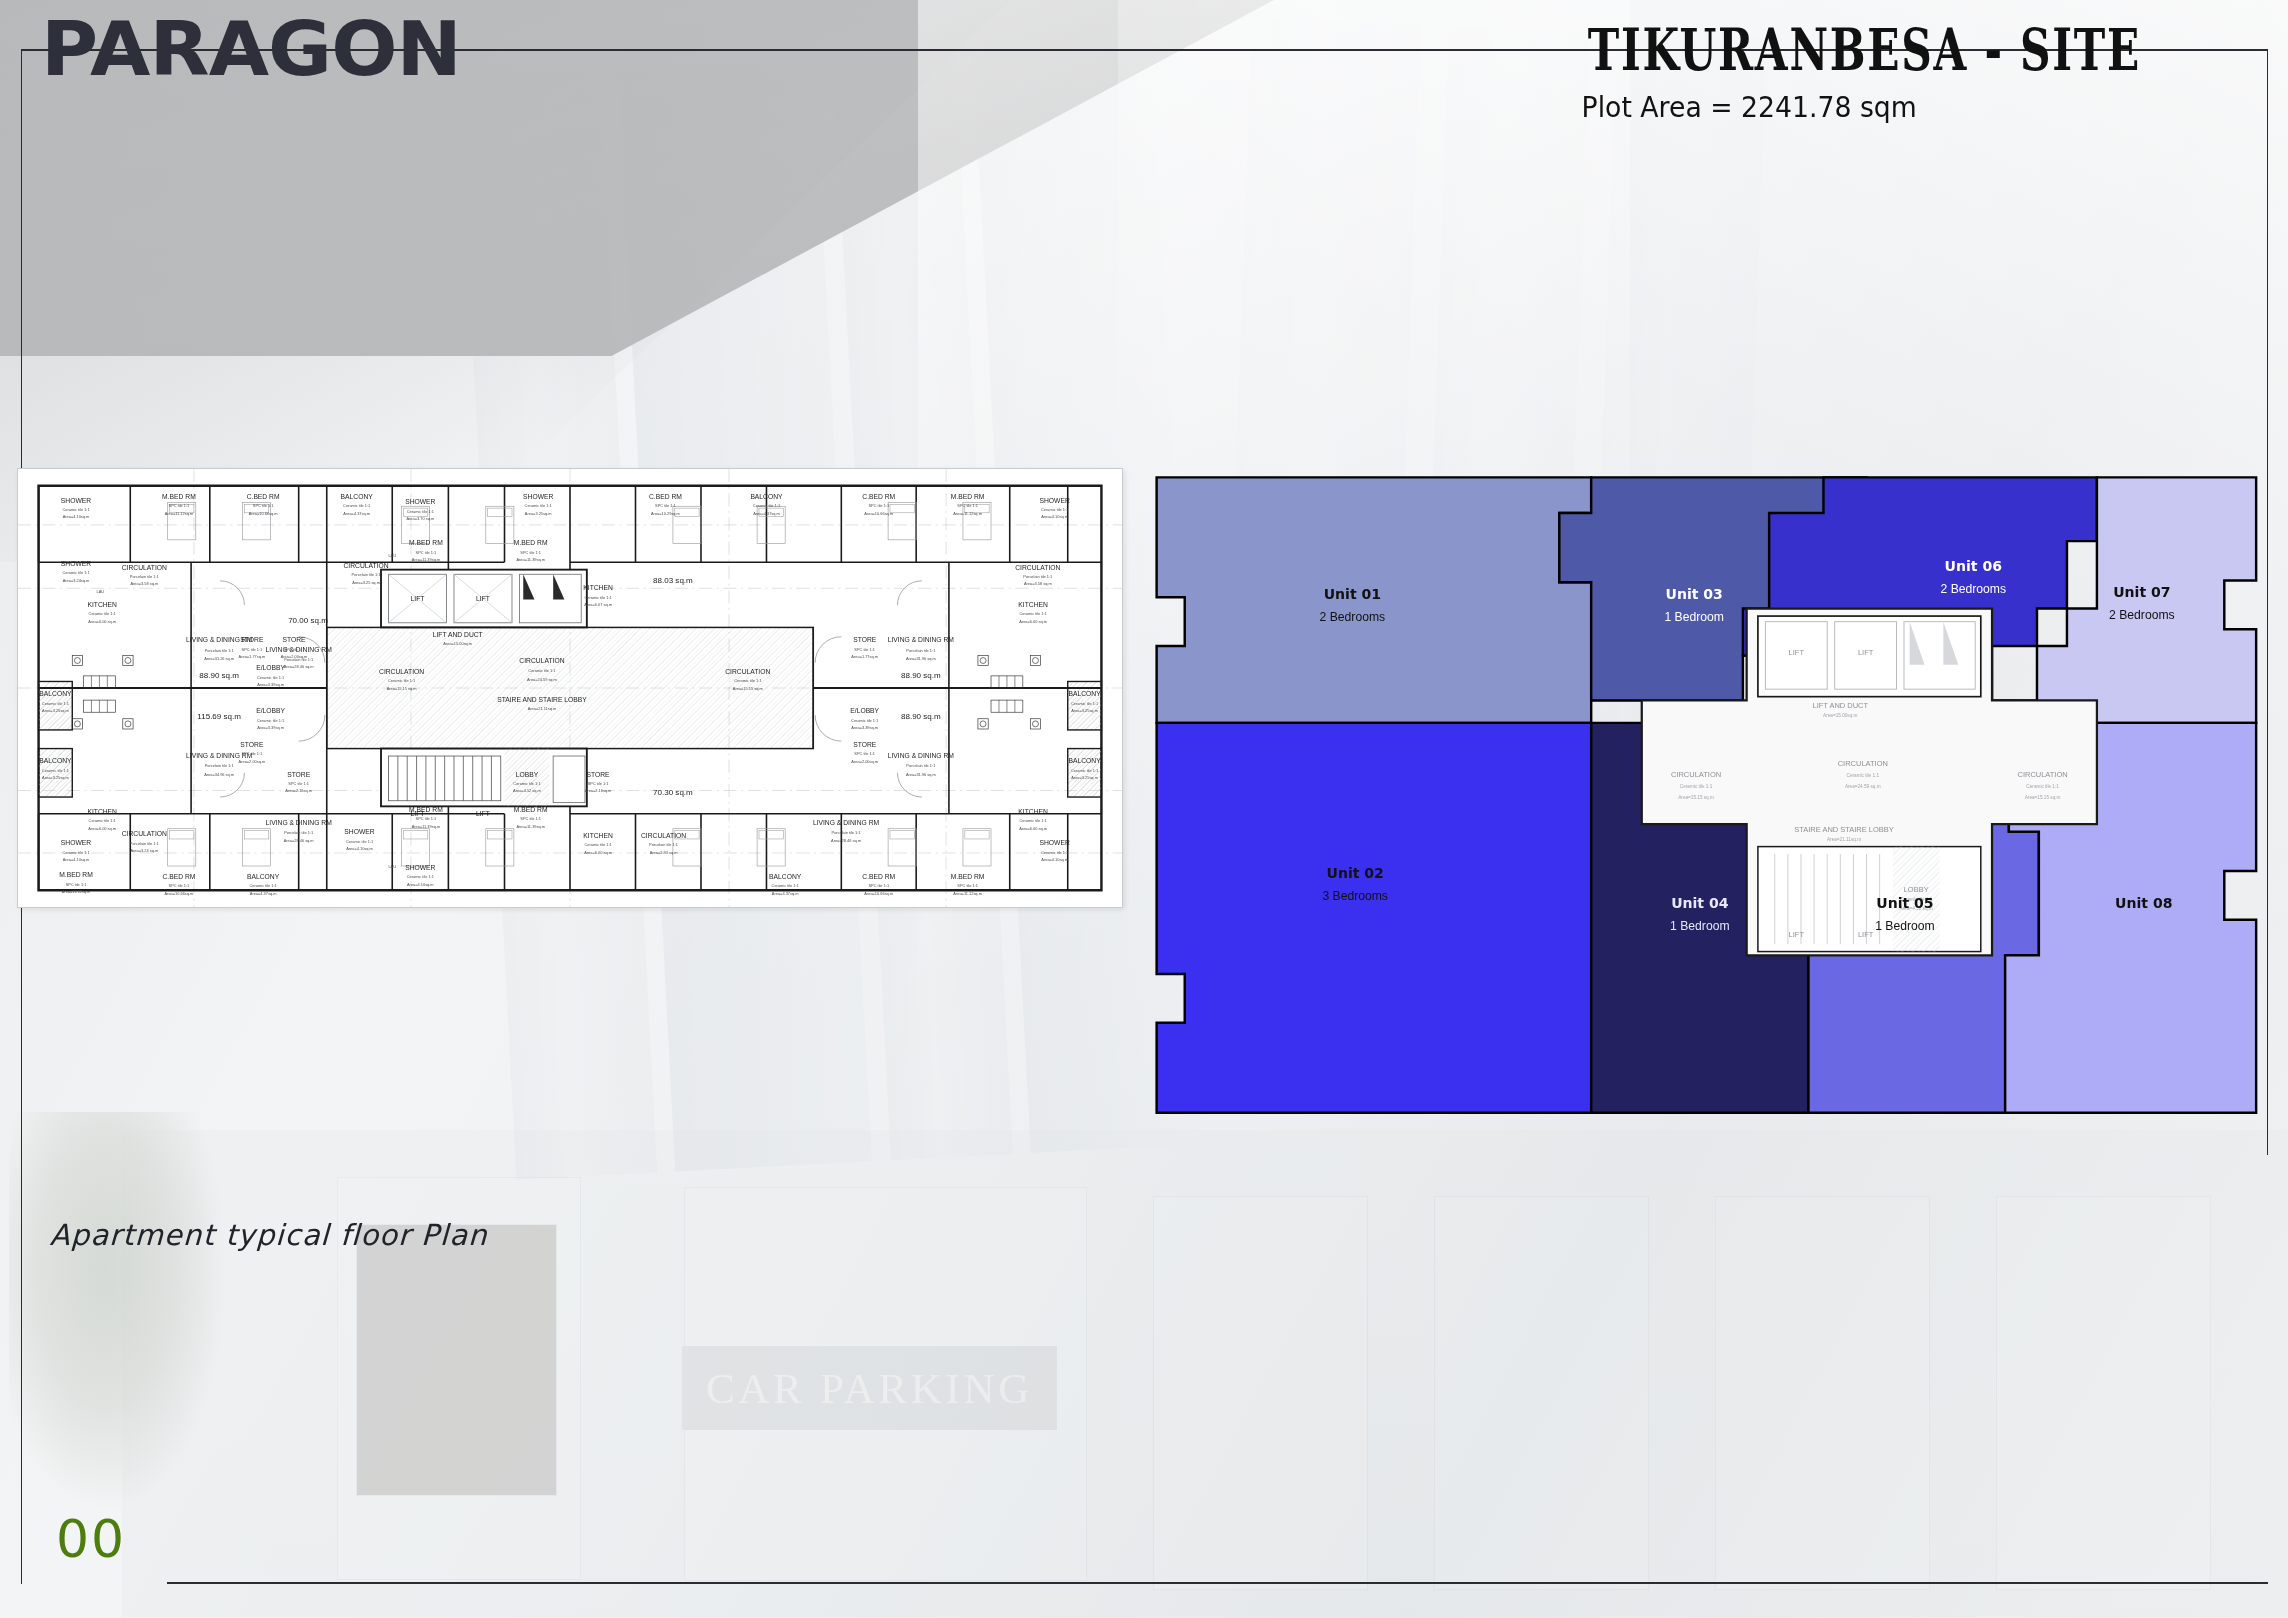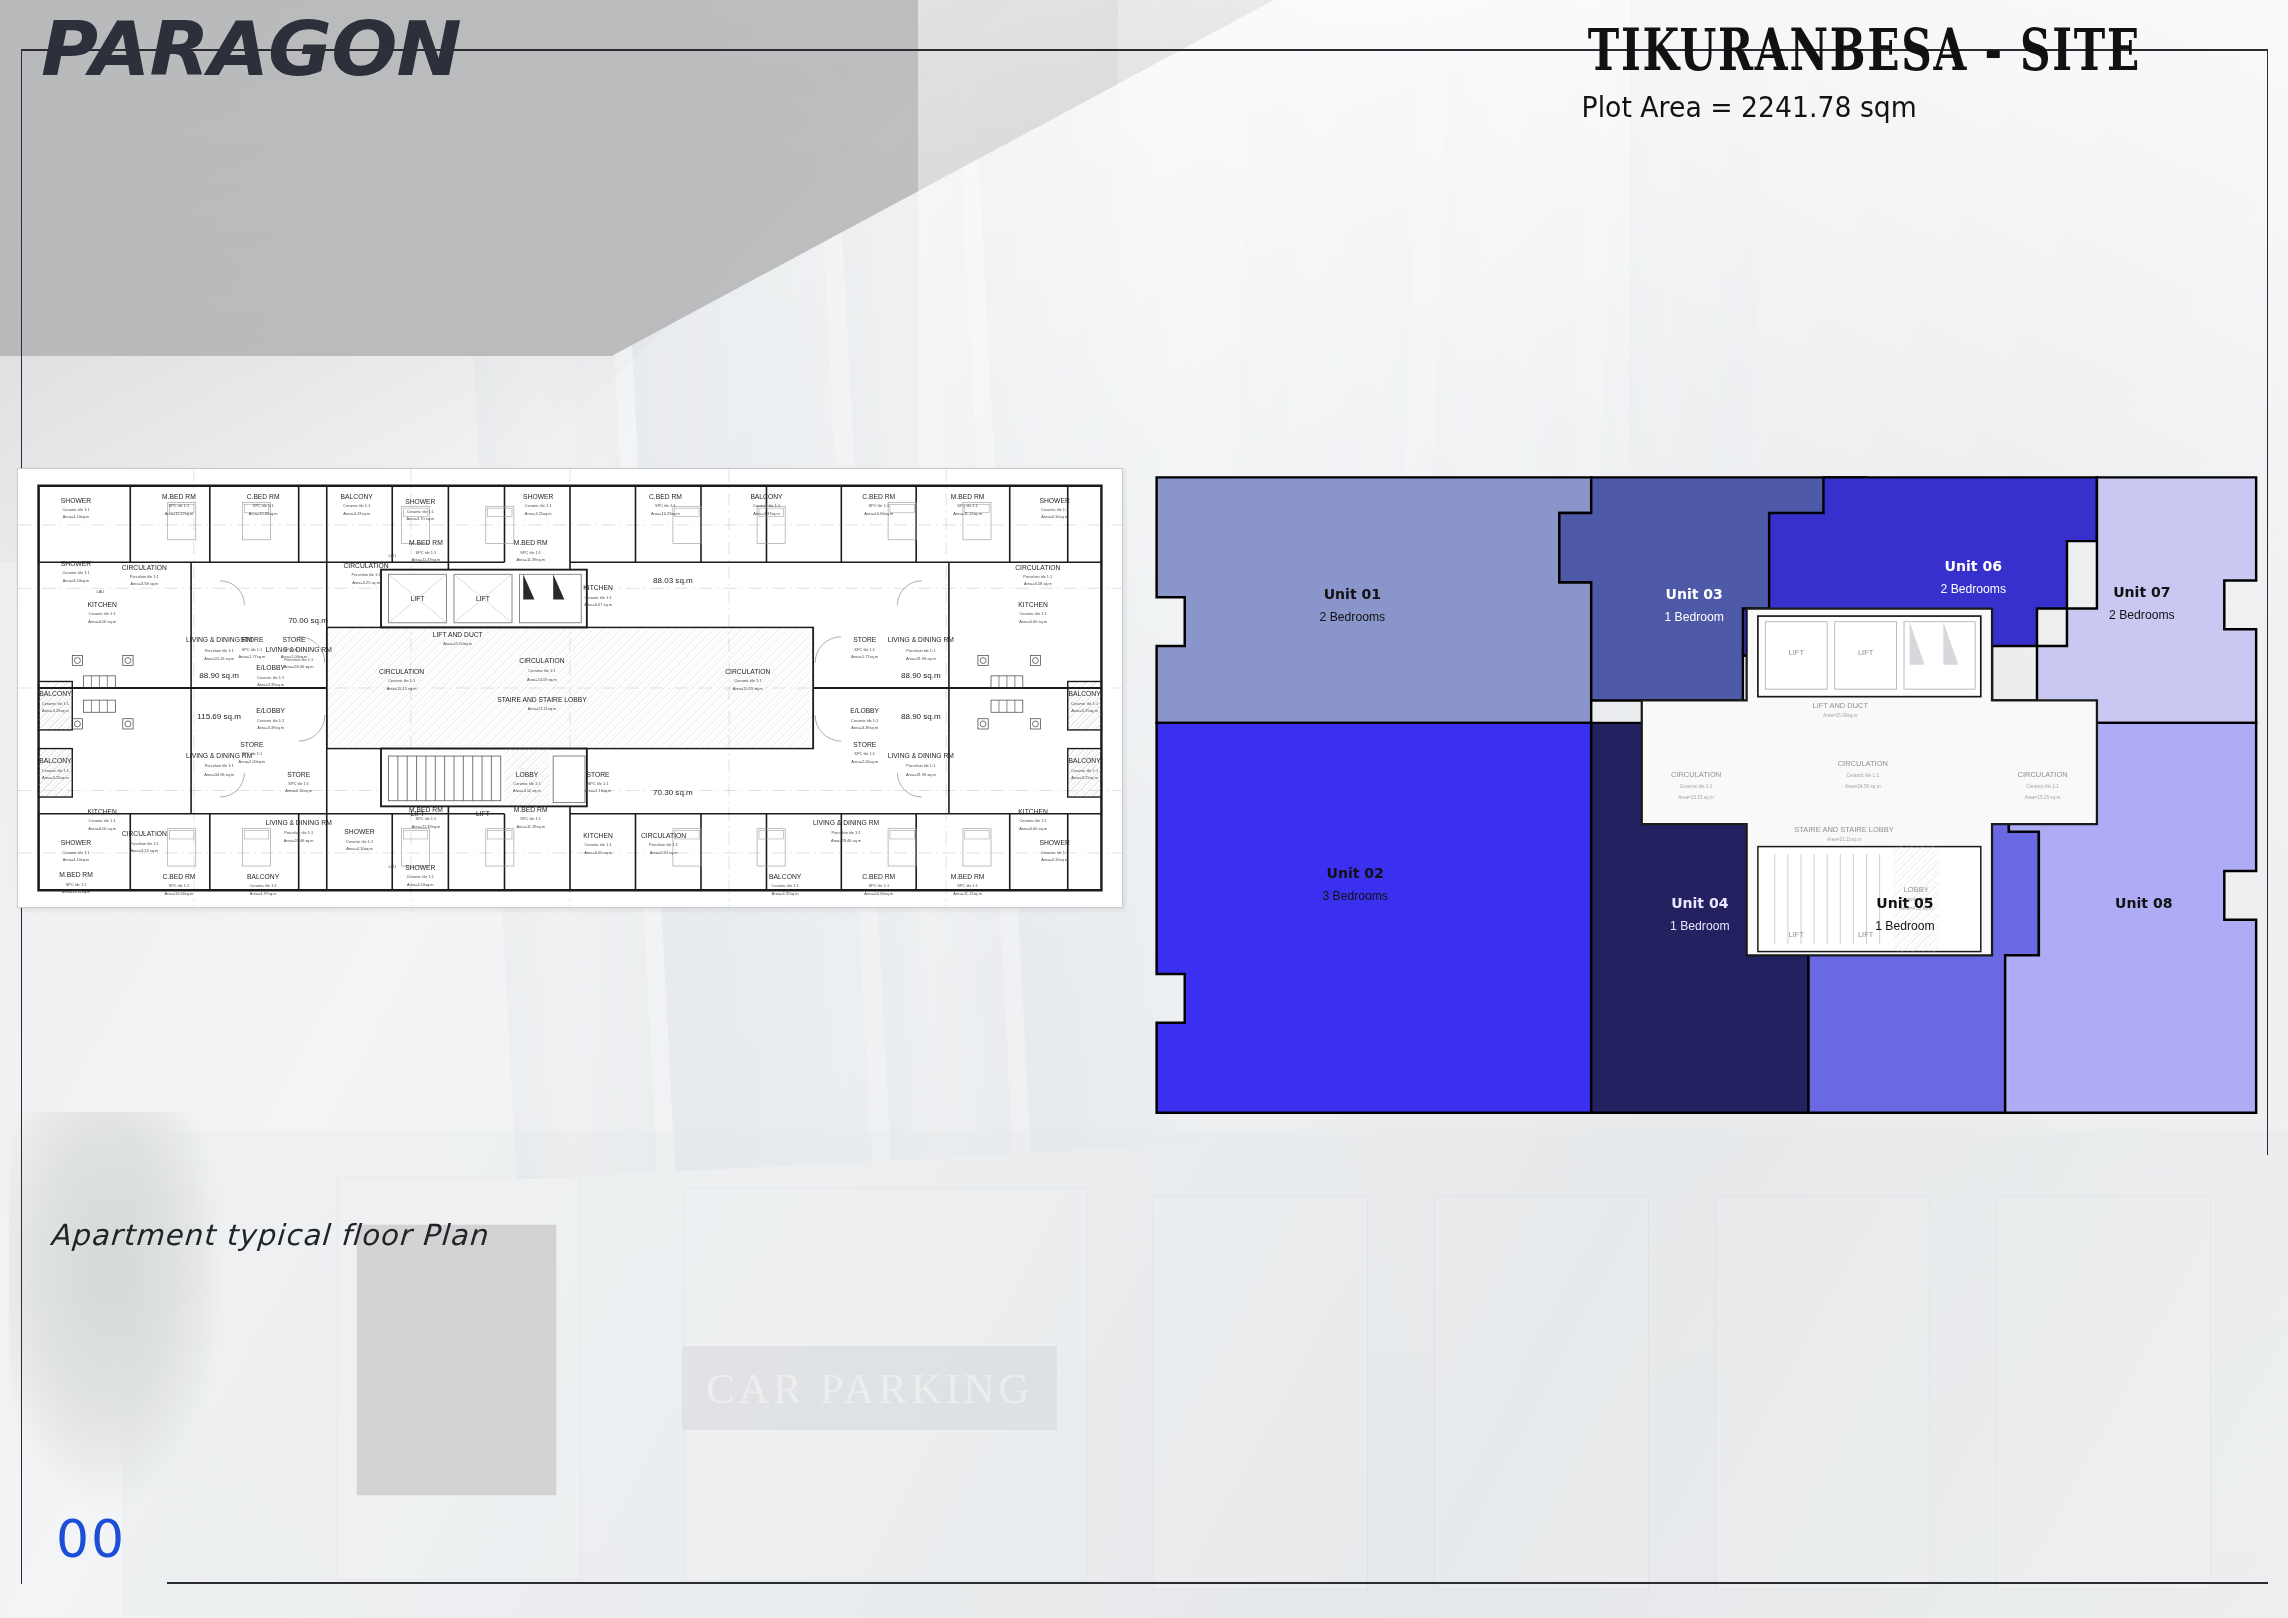--- a/index.html
+++ b/index.html
@@ -63,21 +63,21 @@
     opacity:.7;
   }
 
   
   .frame-top{ position:absolute; left:20.6px; right:20.6px; top:49px; height:1.9px; background:#2a2c31; }
   .frame-left{ position:absolute; left:20.6px; top:49px; bottom:34px; width:1.9px; background:#2a2c31; }
   .frame-right{ position:absolute; right:20.6px; top:49px; height:1106px; width:1.9px; background:#2a2c31; }
   .frame-bottom{ position:absolute; left:167px; right:20.6px; bottom:34px; height:1.9px; background:#2a2c31; }
 
   
-  .logo{ position:absolute; left:41px; top:13px;font-style:italic; }
+  .logo{ position:absolute; left:41px; top:13px; }
   .logo .brand{
     font-family:"DejaVu Sans", sans-serif; font-weight:bold;
     font-size:75px; letter-spacing:-0.9px; color:#2d2f3a;
     line-height:.96; transform:scaleX(1.04); transform-origin:left center;
   }
   .logo .sub{
     font-family:"DejaVu Sans", sans-serif; font-weight:bold;
     font-size:32px; color:#6b6560; margin-top:13px; letter-spacing:0.3px;
   }
   .hdr-right{ position:absolute; right:117px; top:20.6px; text-align:left; }
@@ -88,21 +88,21 @@
   }
   .hdr-right .plot{
     font-family:"DejaVu Sans", sans-serif; font-size:29px;
     color:#121212; margin-top:22.5px; transform:scaleX(.92);
   }
 
   
   .pageno{
     position:absolute; left:56px; bottom:49px;
     font-family:"DejaVu Sans", sans-serif; font-size:52px;
-    color:#1d4ed8; letter-spacing:1.9px;
+    color:#4d7c0f; letter-spacing:1.9px;
   }
 
   
   .caption{
     position:absolute; left:52px; top:1218px;
     font-family:"DejaVu Sans", sans-serif; font-size:29px;
     color:#20242a; font-style:italic; letter-spacing:1.1px;
     transform:skewX(-5deg);
   }
 

